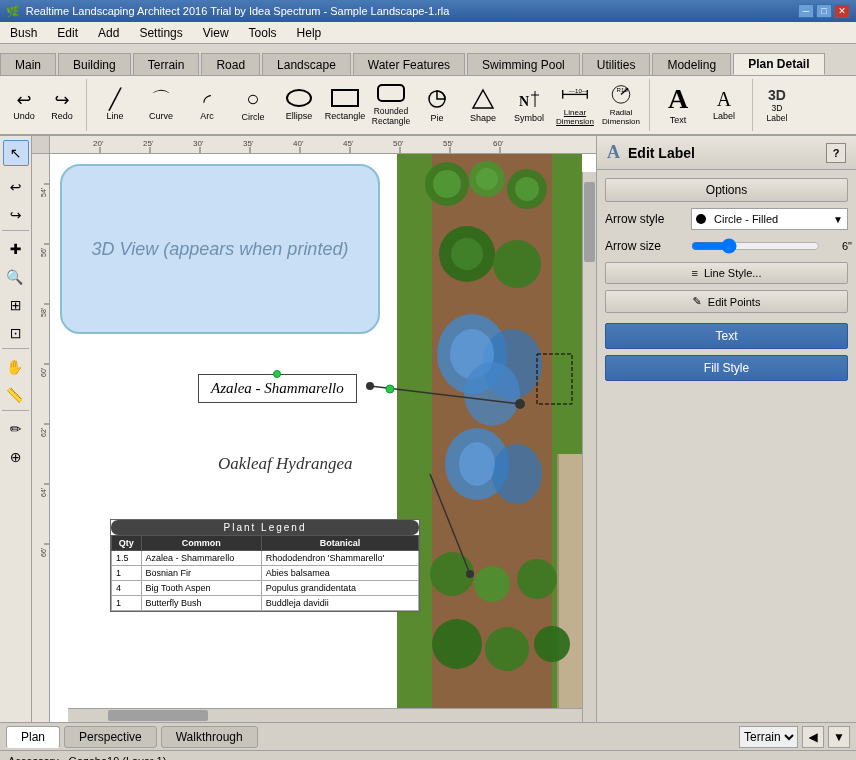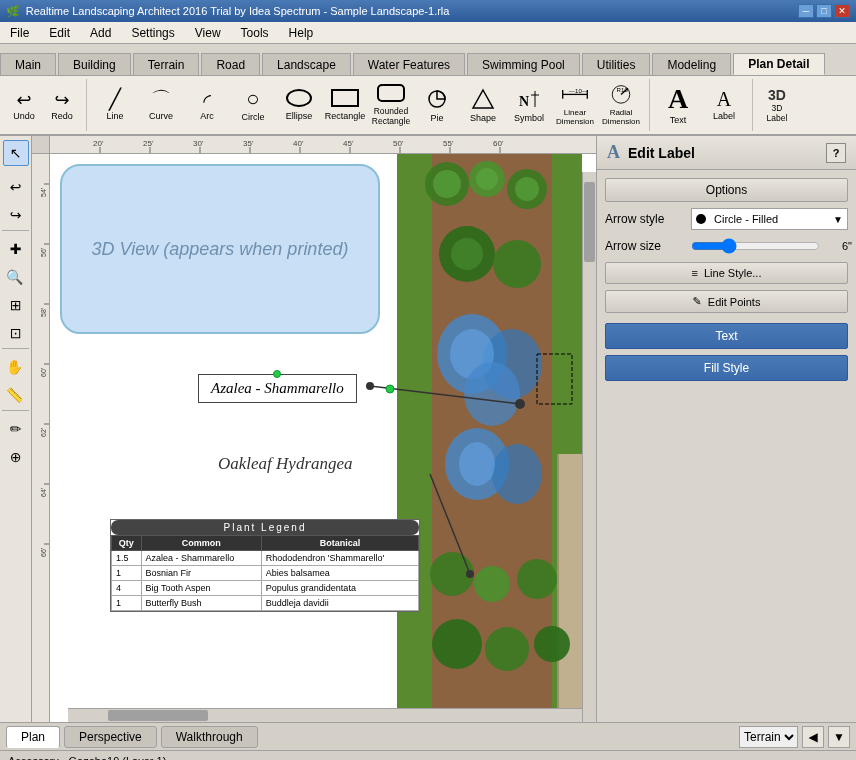--- a/index.html
+++ b/index.html
@@ -464,21 +464,21 @@
     <span>Realtime Landscaping Architect 2016 Trial by Idea Spectrum - Sample Landscape-1.rla</span>
   </div>
   <div class="win-controls">
     <div class="win-btn">─</div>
     <div class="win-btn">□</div>
     <div class="win-btn close">✕</div>
   </div>
 </div>
 
 <div id="menubar">
-  <span>File</span>
+  <span>Bush</span>
   <span>Edit</span>
   <span>Add</span>
   <span>Settings</span>
   <span>View</span>
   <span>Tools</span>
   <span>Help</span>
 </div>
 
 <div id="ribbon-tabs">
   <div class="ribbon-tab">Main</div>
@@ -556,21 +556,21 @@
   </div>
 
   <div class="tool-group">
     <div class="tool-btn">
       <svg width="36" height="26" viewBox="0 0 36 26" style="margin-bottom:2px;">
         <line x1="4" y1="13" x2="32" y2="13" stroke="black" stroke-width="1.5"></line>
         <line x1="4" y1="8" x2="4" y2="18" stroke="black" stroke-width="1.5"></line>
         <line x1="32" y1="8" x2="32" y2="18" stroke="black" stroke-width="1.5"></line>
         <text x="11" y="11" font-size="7">—10—</text>
       </svg>
-      <span class="lbl" style="font-size:8px;">Linear<br>Dimension</span>
+      <span class="lbl" style="font-size:8px;text-decoration:underline;">Linear<br>Dimension</span>
     </div>
     <div class="tool-btn">
       <svg width="36" height="26" viewBox="0 0 36 26" style="margin-bottom:2px;">
         <circle cx="18" cy="13" r="10" fill="none" stroke="black" stroke-width="1"></circle>
         <line x1="18" y1="13" x2="26" y2="6" stroke="black" stroke-width="1.5"></line>
         <text x="13" y="10" font-size="7">R10</text>
       </svg>
       <span class="lbl" style="font-size:8px;">Radial<br>Dimension</span>
     </div>
   </div>

